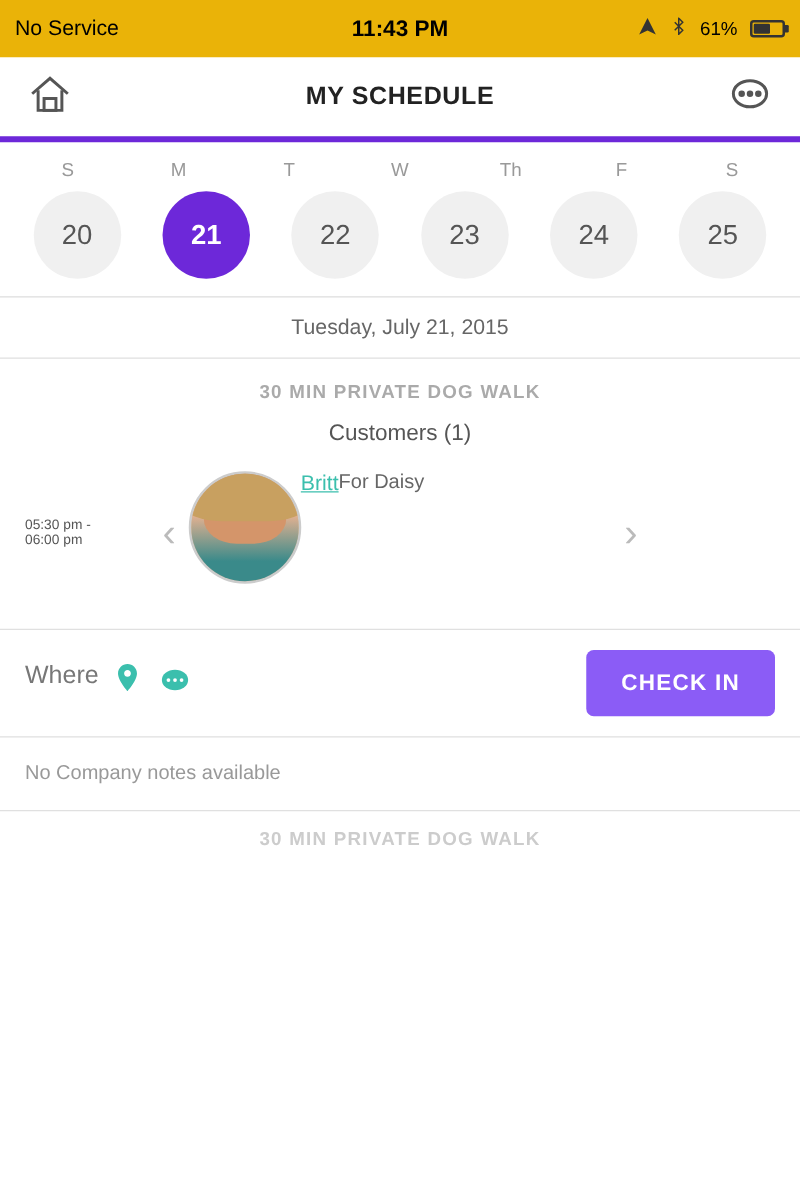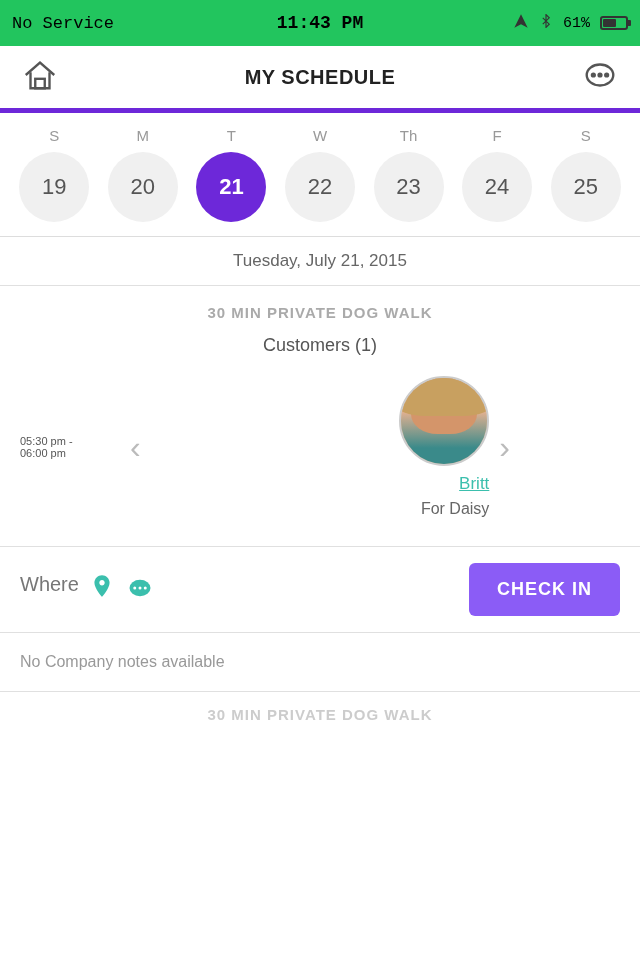--- a/index.html
+++ b/index.html
@@ -12,22 +12,21 @@
       overflow-x: hidden;
     }
 
     
     .status-bar {
       display: flex;
       align-items: center;
       justify-content: space-between;
       height: 46px;
       padding: 0 12px;
-      background: #22c55e;
-      font-family: Liberation Mono, monospace;
+      background: #eab308;
     }
     .status-left {
       display: flex;
       align-items: center;
       gap: 6px;
       font-size: 17px;
       font-weight: 500;
     }
     .status-center {
       font-size: 18px;
@@ -186,22 +185,22 @@
       min-width: 100px;
     }
     .nav-arrow {
       font-size: 32px;
       color: #bbb;
       cursor: pointer;
       padding: 0 10px;
     }
     .customer-card {
       display: flex;
-      flex-direction: column;
-      align-items: flex-end;
+      flex-direction: row;
+      align-items: flex-start;
       flex: 1;
     }
     .avatar-circle {
       width: 90px;
       height: 90px;
       border-radius: 50%;
       overflow: hidden;
       border: 2px solid #ccc;
       margin-bottom: 8px;
       background: #d4b896;
@@ -369,21 +368,20 @@
   <div class="day-headers">
     <span class="day-header">S</span>
     <span class="day-header">M</span>
     <span class="day-header">T</span>
     <span class="day-header">W</span>
     <span class="day-header">Th</span>
     <span class="day-header">F</span>
     <span class="day-header">S</span>
   </div>
   <div class="day-numbers">
-    <div class="day-num">19</div>
     <div class="day-num">20</div>
     <div class="day-num selected">21</div>
     <div class="day-num">22</div>
     <div class="day-num">23</div>
     <div class="day-num">24</div>
     <div class="day-num">25</div>
   </div>
 </div>
 
 <div class="date-label">Tuesday, July 21, 2015</div>

